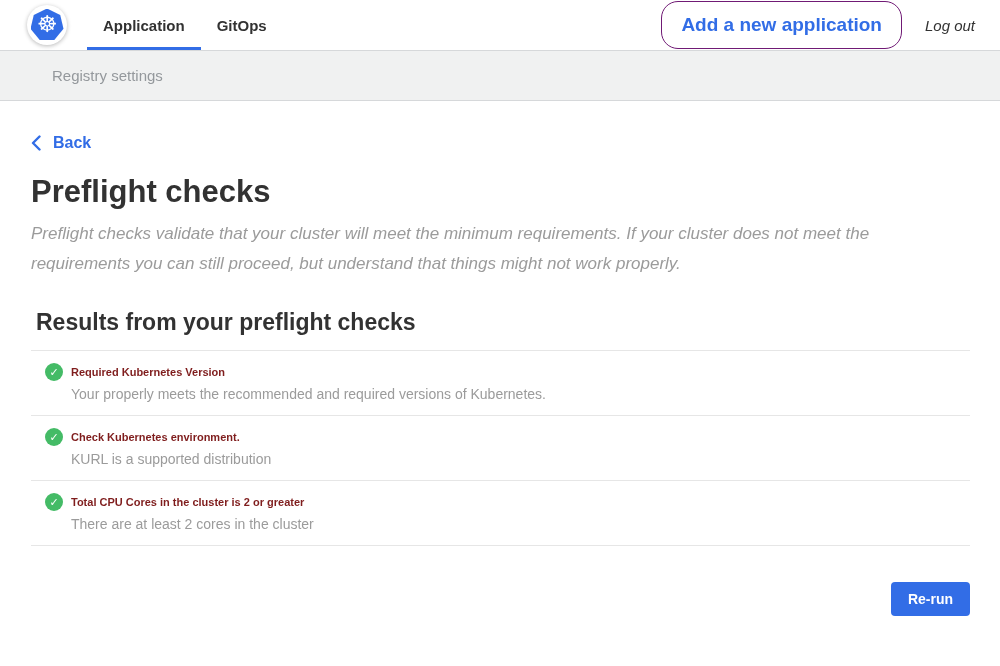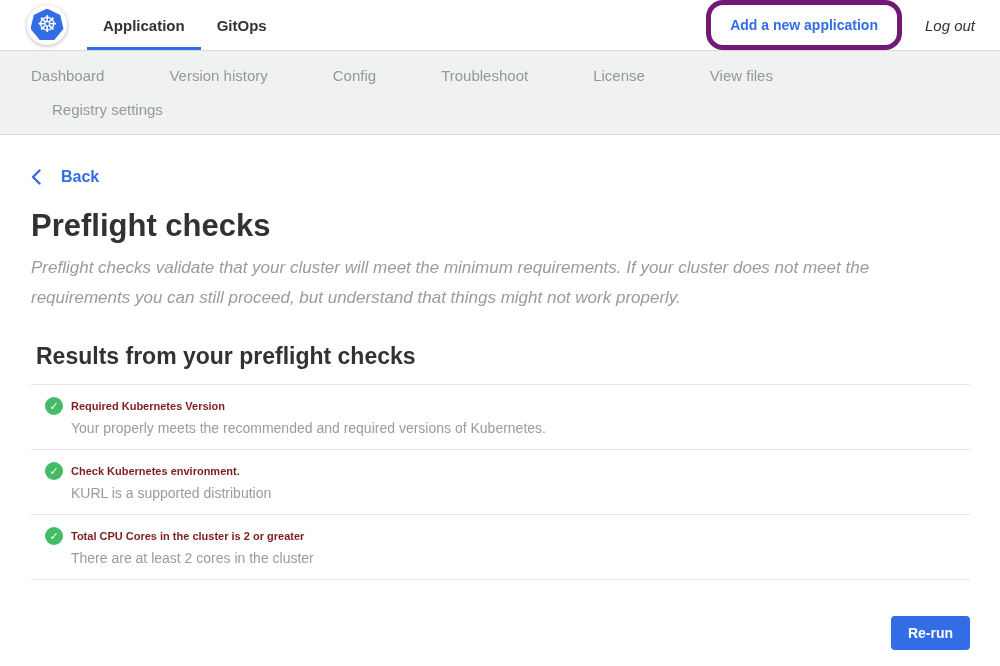--- a/index.html
+++ b/index.html
@@ -55,25 +55,25 @@
   }
   .tab.active::after {
     content: "";
     position: absolute;
     left: 0; right: 0; bottom: 0;
     height: 3px;
     background: #326de6;
   }
   .header-spacer { flex: 1; }
   .add-app-btn {
-    border: 5px solid #701a75;
+    border: 1px solid #701a75;
     color: #326de6;
     background: #ffffff;
     font-family: "Liberation Sans", sans-serif;
-    font-size: 14px;
+    font-size: 19px;
     font-weight: 700;
     padding: 12px 19px;
     border-radius: 17px;
     cursor: pointer;
   }
   .logout {
     margin-left: 23px;
     font-size: 15px;
     color: #323232;
     cursor: pointer;
@@ -100,21 +100,21 @@
     cursor: pointer;
     white-space: nowrap;
   }
 
   
   .content { padding: 33px 30px 0 31px; }
 
   .back-link {
     display: inline-flex;
     align-items: center;
-    gap: 20px;
+    gap: 12px;
     color: #326de6;
     font-size: 16px;
     font-weight: 700;
     cursor: pointer;
   }
   .back-link svg { display: block; }
 
   h1.page-title {
     font-size: 31px;
     font-weight: 700;
@@ -197,28 +197,20 @@
     <div class="tab">
       <span>GitOps</span>
     </div>
   </div>
   <div class="header-spacer"></div>
   <button class="add-app-btn">Add a new application</button>
   <span class="logout">Log out</span>
 </div>
 
 <div class="subnav">
-  <div class="subnav-row">
-    <span class="subnav-item">Dashboard</span>
-    <span class="subnav-item">Version history</span>
-    <span class="subnav-item">Config</span>
-    <span class="subnav-item">Troubleshoot</span>
-    <span class="subnav-item">License</span>
-    <span class="subnav-item">View files</span>
-  </div>
   <div class="subnav-row second">
     <span class="subnav-item">Registry settings</span>
   </div>
 </div>
 
 <div class="content">
 
   <div class="back-link">
     <svg width="10" height="16" viewBox="0 0 10 16">
       <polyline points="8.5,1.5 2,8 8.5,14.5" fill="none" stroke="#326de6" stroke-width="2.4" stroke-linecap="round" stroke-linejoin="round"></polyline>

